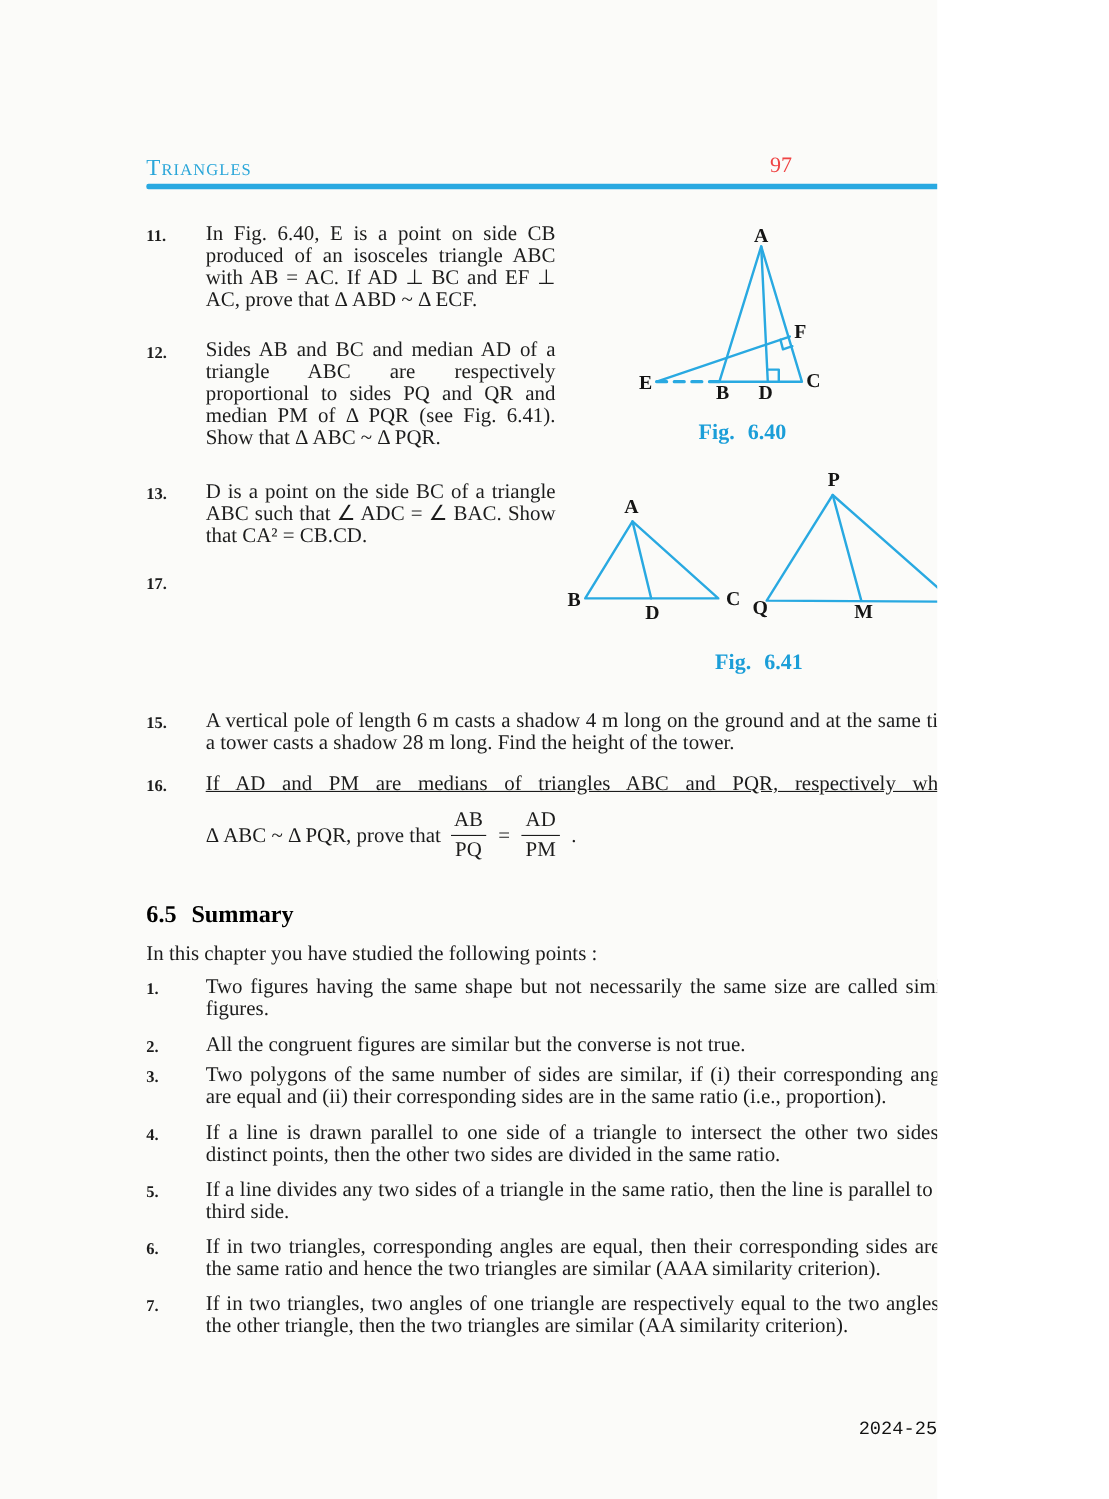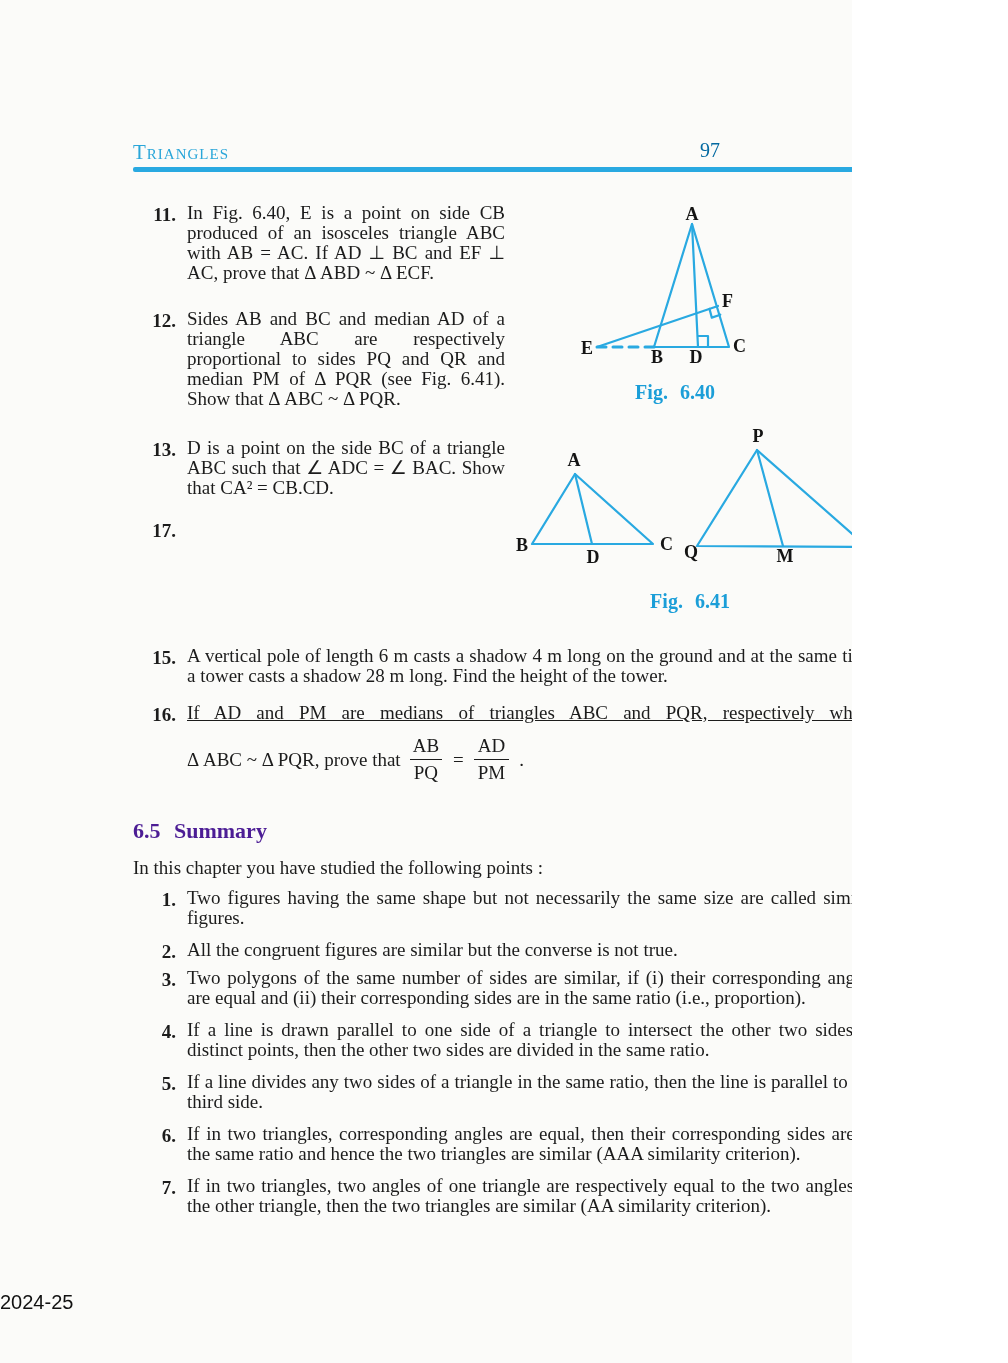--- a/index.html
+++ b/index.html
@@ -12,31 +12,31 @@
     overflow:hidden;
   }
   
   .hdr-title {
     position:absolute; left:133px; top:140px;
     font-variant:small-caps; font-size:21px; letter-spacing:1px;
     color:#2aa6d9;
   }
   .hdr-page {
     position:absolute; right:132px; top:139px;
-    font-size:20px; color:#0369a1;
+    font-size:20px; color:#ef4444;
   }
   .hdr-rule {
     position:absolute; left:133px; top:167px;
     width:743px; height:4.5px; background:#29a9e1; border-radius:2px;
   }
   
   .ex { position:absolute; left:133px; display:flex; }
   .ex .num {
-    flex:none; width:43px; text-align:right;
-    font-weight:bold; font-size:19px; line-height:24.6px;
+    flex:none; width:43px; text-align:left;
+    font-weight:bold; font-size:15px; line-height:24.6px;
   }
   .ex .txt {
     margin-left:11px; font-size:19px; line-height:20px;
     text-align:justify;
   }
   .ex.narrow .txt { width:318px; }
   .ex.wide   .txt { width:689px; }
   .ex .txt.stretch { text-align:justify; text-align-last:justify;text-decoration:underline; }
 
   .ex16-proof {
@@ -58,31 +58,31 @@
   }
   .fig .dash { stroke-dasharray:9 7; stroke-width:3; }
   .fig .vlabel { font-family:"Liberation Serif", serif; font-weight:bold;
                  font-size:18px; fill:#141414; }
   .fig .caption { font-family:"Liberation Serif", serif; font-weight:bold;
                   font-size:20px; fill:#1b9ed8; word-spacing:7px; }
 
   
   .sum-heading {
     position:absolute; left:133px; top:818px;
-    font-size:22px; font-weight:bold; color:#4c1d95; word-spacing:8px;
+    font-size:22px; font-weight:bold; color:#000000; word-spacing:8px;
   }
   .sum-intro {
     position:absolute; left:133px; top:856px;
     font-size:19px; line-height:24.6px;
   }
   
   .footer {
     position:absolute; left:0; top:1291px; width:100%;
-    text-align:left; font-family:Liberation Sans, sans-serif;
-    font-size:20px; color:#111;
+    text-align:right; font-family:Liberation Mono, monospace;
+    font-size:17px; color:#111;
   }
 </style>
 </head>
 <body>
 
 <div class="page">
 
   <div class="hdr-title">Triangles</div>
   <div class="hdr-page">97</div>
   <div class="hdr-rule"></div>

